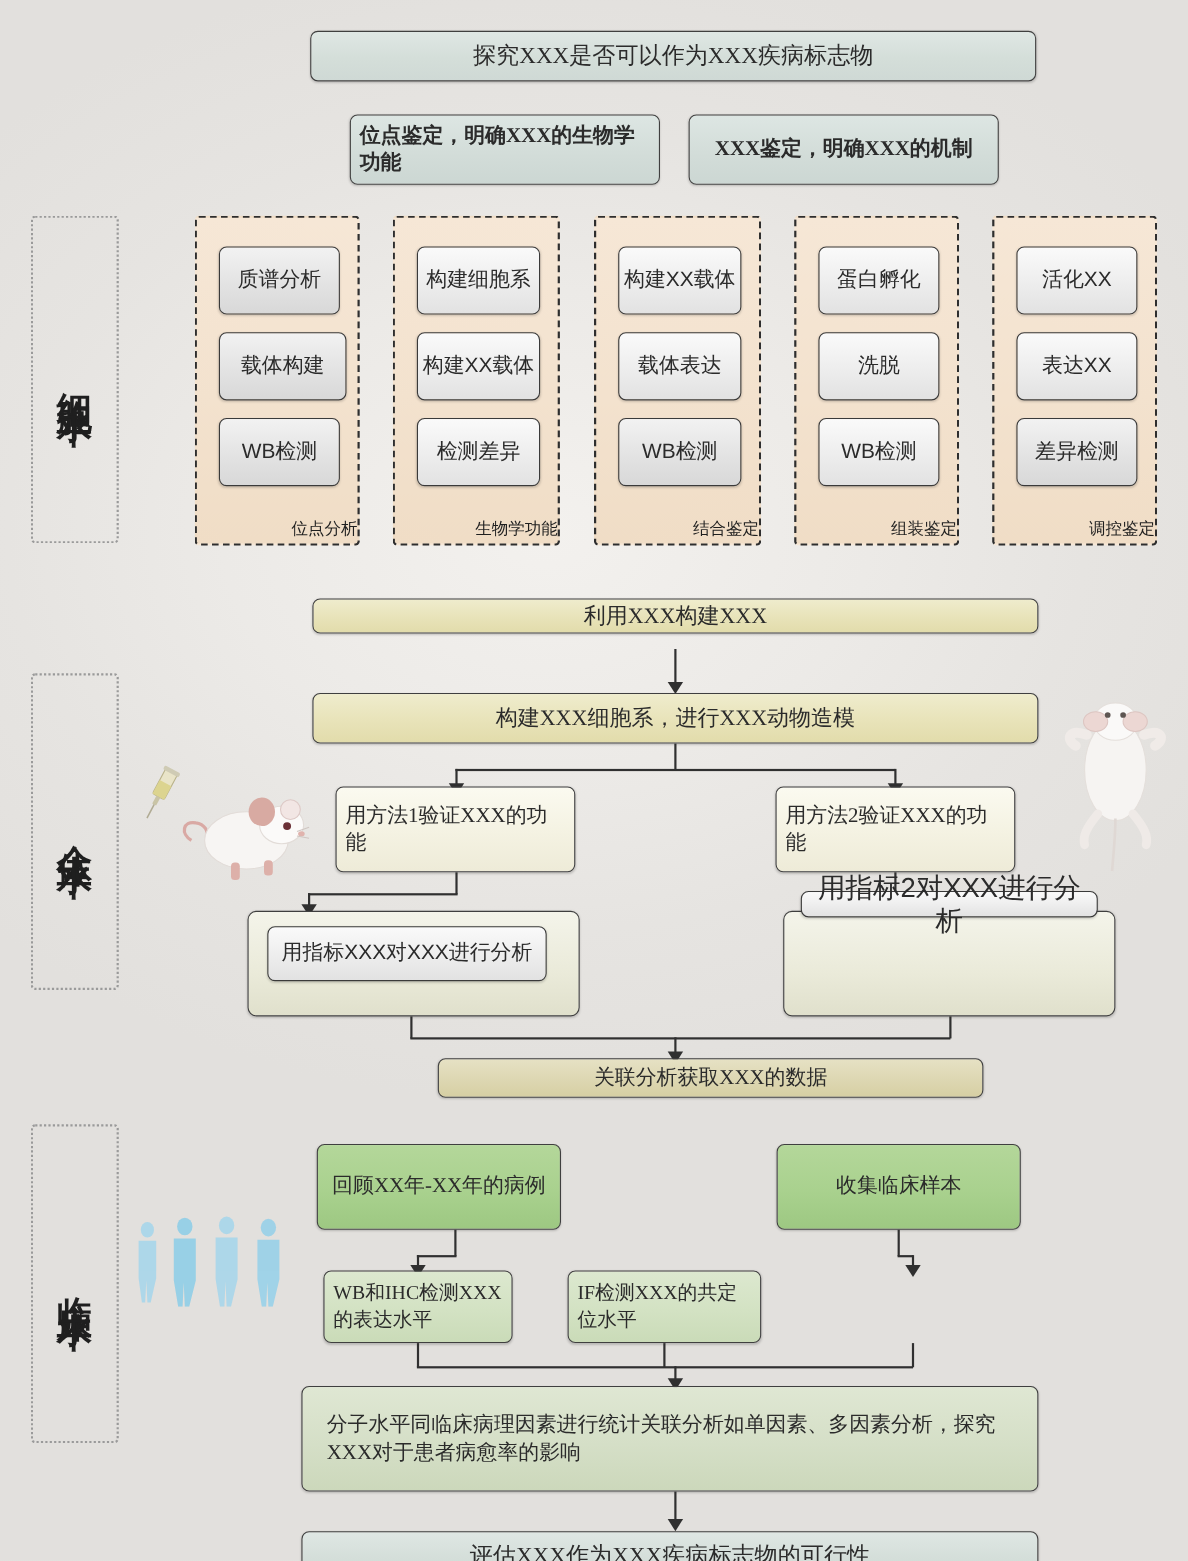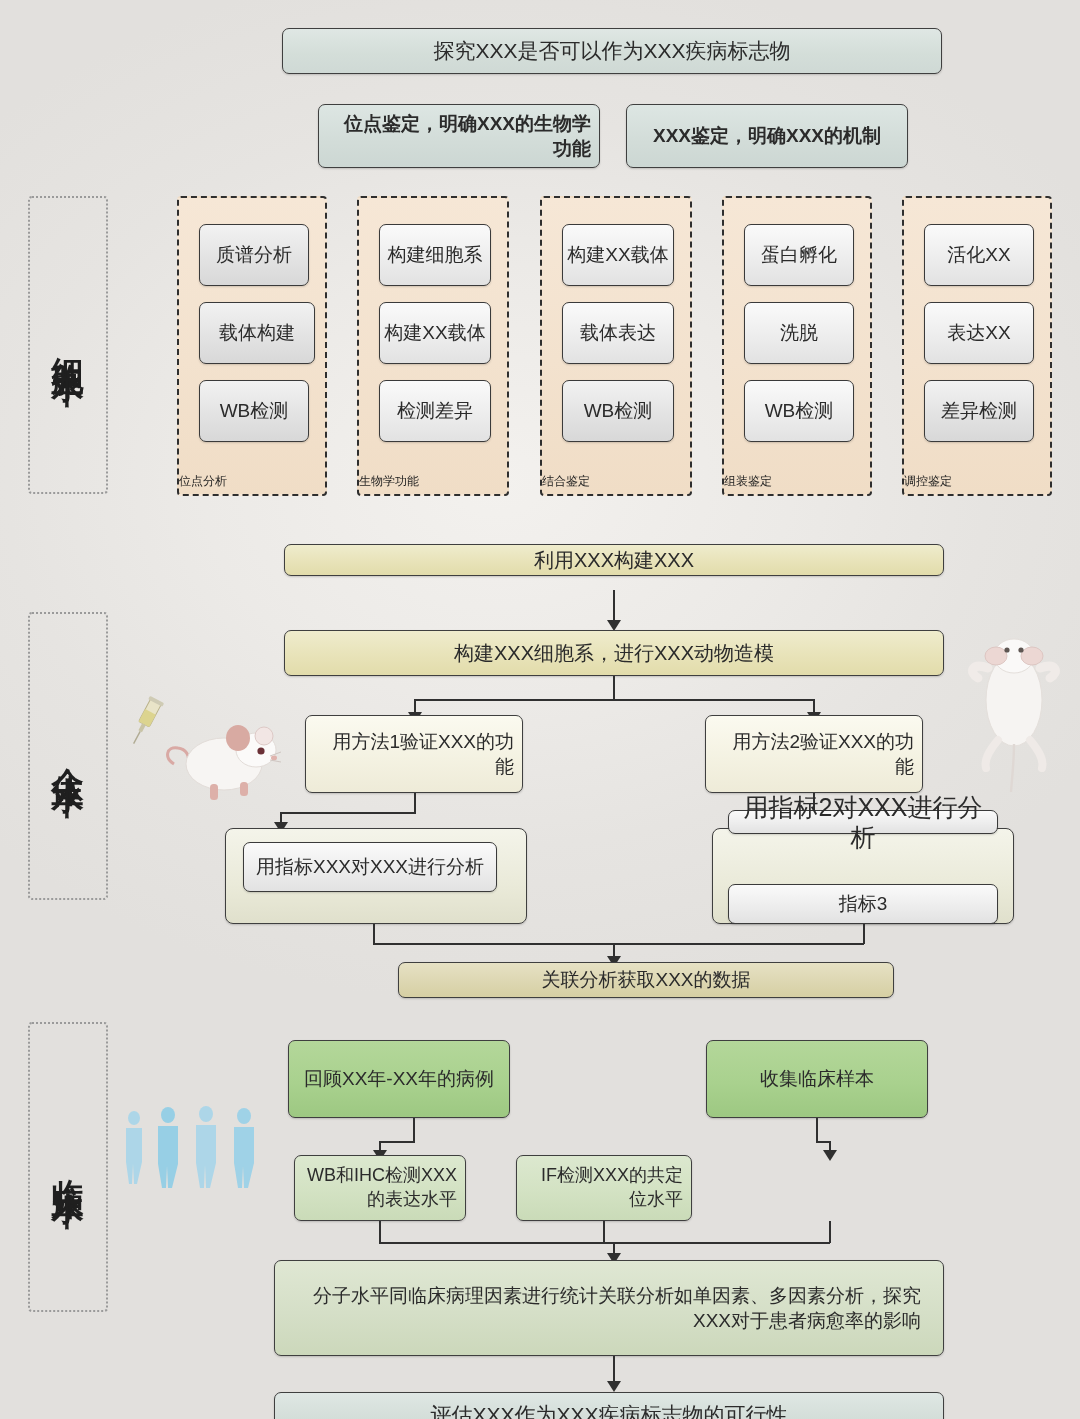--- a/index.html
+++ b/index.html
@@ -7,24 +7,24 @@
     width:1080px;height:1419px;position:relative;overflow:hidden;
     font-family:"Liberation Sans","DejaVu Sans",sans-serif;
     background:
       radial-gradient(ellipse 700px 520px at 46% 34%, #f3f1ee 0%, #eceae7 42%, #e6e4e1 70%, #e2e0dd 100%),
       linear-gradient(135deg,#eeecea 0%,#e8e6e3 45%,#e4e2df 100%);
     color:#2b2b2b;
   }
   .stage{position:absolute;left:0;top:0;width:1080px;height:1419px;}
   .node{
     position:absolute;box-sizing:border-box;
-    display:flex;align-items:center;justify-content:center;text-align:right;
+    display:flex;align-items:center;justify-content:center;text-align:left;
     border:1.6px solid #3f3f3f;border-radius:7px;
     box-shadow:0 1px 2px rgba(0,0,0,.18);
-    line-height:1.32;padding:2px 8px;
+    line-height:1.32;padding:2px 8px;font-family:Liberation Serif, serif;
   }
   
   .teal{background:linear-gradient(180deg,#dfe7e4 0%,#d4ded9 55%,#cfd9d5 100%);}
   .teal2{background:linear-gradient(180deg,#dde6e3 0%,#d2dcd8 60%,#ccd7d3 100%);font-weight:bold;}
   .grayb{background:linear-gradient(180deg,#f2f2f2 0%,#e3e3e3 55%,#d8d8d8 100%);}
   .grayb2{background:linear-gradient(180deg,#fafafa 0%,#ededed 55%,#e2e2e2 100%);}
   .yellow{background:linear-gradient(180deg,#efeccd 0%,#e8e3b9 55%,#e2dcab 100%);}
   .yellow-d{background:linear-gradient(180deg,#e6e1c4 0%,#ddd7b2 55%,#d6cfa3 100%);}
   .cream{background:linear-gradient(180deg,#fbfaf0 0%,#f4f2e2 55%,#eeebd8 100%);}
   .creamg{background:linear-gradient(180deg,#f4f4ea 0%,#eaead9 60%,#e0e0cc 100%);}
@@ -43,22 +43,22 @@
     writing-mode:vertical-rl;text-orientation:upright;
     font-size:32px;font-weight:bold;letter-spacing:7px;color:#1f1f1f;
   }
   
   .group{
     position:absolute;box-sizing:border-box;
     border:2.4px dashed #2e2e2e;border-radius:4px;
     background:linear-gradient(180deg,#f6e7d6 0%,#f3e2ce 55%,#f0ddc6 100%);
   }
   .group-label{
-    position:absolute;left:0;right:0;bottom:4px;text-align:left;
-    font-size:12px;color:#1f1f1f;
+    position:absolute;left:0;right:0;bottom:4px;text-align:right;
+    font-size:15px;color:#1f1f1f;
   }
   .cellbox{
     position:absolute;box-sizing:border-box;
     border:1.6px solid #3a3a3a;border-radius:7px;
     display:flex;align-items:center;justify-content:center;text-align:center;
     box-shadow:0 1px 2px rgba(0,0,0,.16);
     font-size:19px;line-height:1.2;padding:2px 4px;
   }
   
   .ln{position:absolute;background:#303030;}
@@ -197,23 +197,20 @@
   <div class="arrow" style="left:943px;top:822px;"></div>
 
   <div class="node creamg" style="left:225px;top:828px;width:302px;height:96px;border-radius:8px;"></div>
   <div class="cellbox grayb2" style="left:243px;top:842px;width:254px;height:50px;font-size:19px;">
     <span>用指标XXX对XXX进行分析</span>
   </div>
 
   <div class="node creamg" style="left:712px;top:828px;width:302px;height:96px;border-radius:8px;"></div>
   <div class="cellbox grayb2" style="left:728px;top:810px;width:270px;height:24px;font-size:25px;">
     <span>用指标2对XXX进行分析</span>
-  </div>
-  <div class="cellbox grayb2" style="left:728px;top:884px;width:270px;height:40px;font-size:19px;">
-    <span>指标3</span>
   </div>
 
   <div class="ln lnv" style="left:373px;top:924px;height:20px;"></div>
   <div class="ln lnv" style="left:863px;top:924px;height:20px;"></div>
   <div class="ln lnh" style="left:373px;top:943px;width:491px;"></div>
   <div class="ln lnv" style="left:613px;top:943px;height:16px;"></div>
   <div class="arrow" style="left:607px;top:956px;"></div>
 
   <div class="node yellow-d" style="left:398px;top:962px;width:496px;height:36px;font-size:19px;">
     <span>关联分析获取XXX的数据</span>

